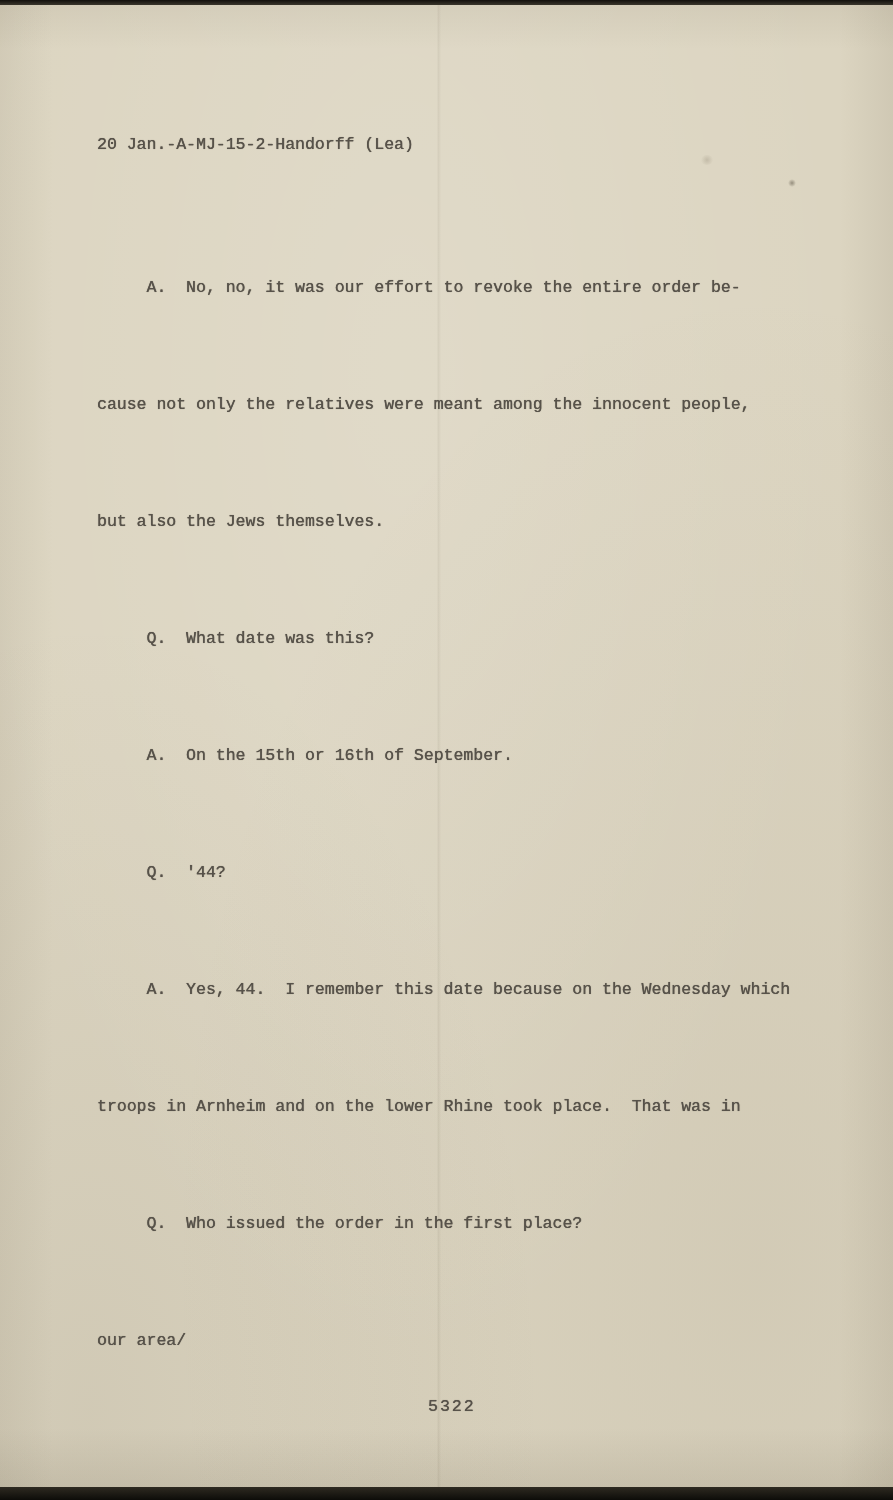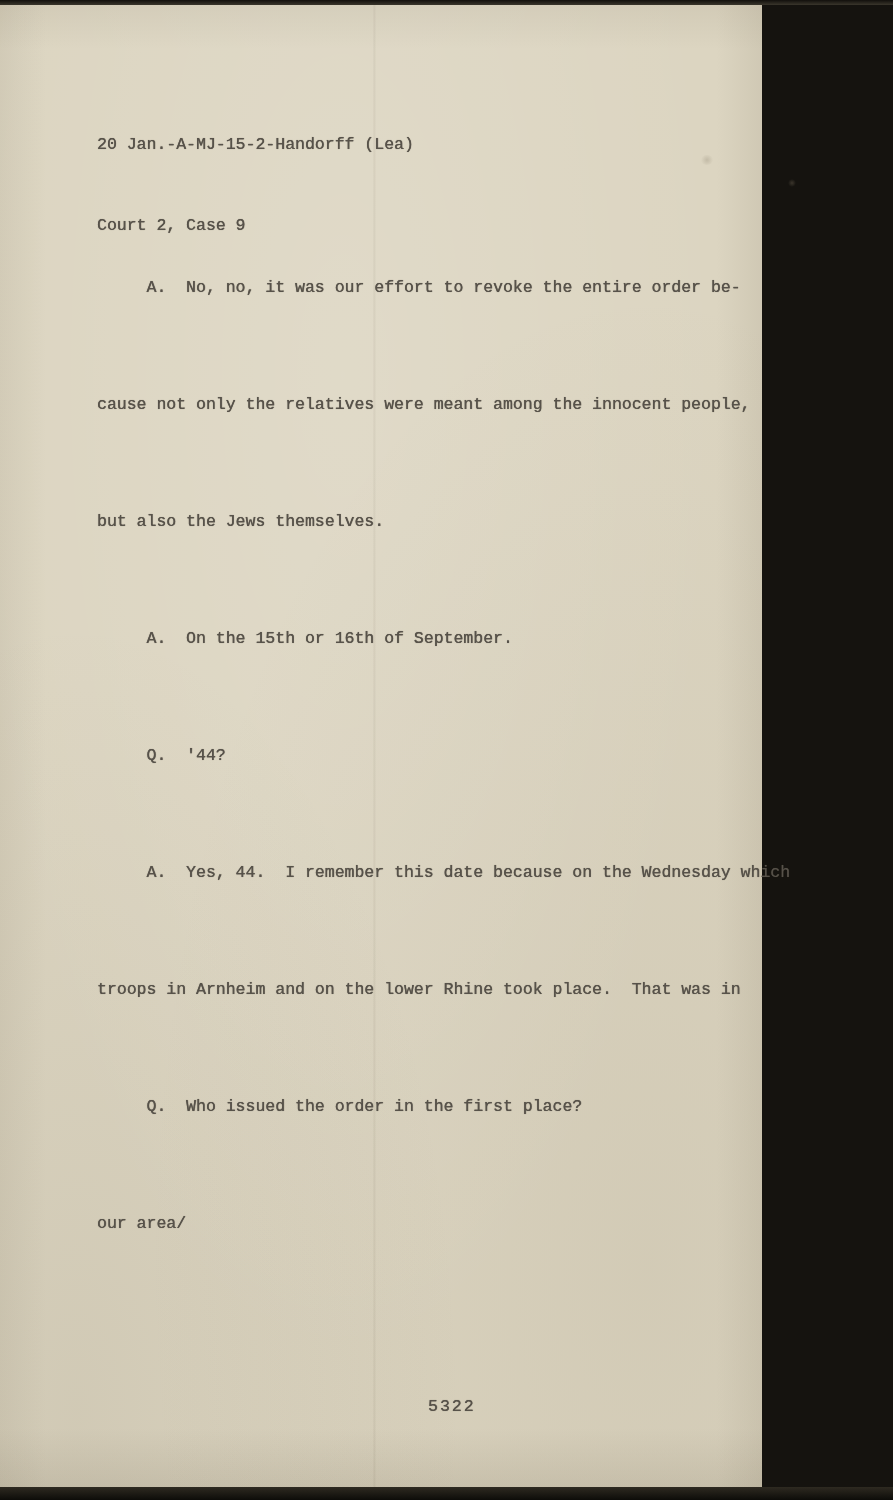--- a/index.html
+++ b/index.html
@@ -11,21 +11,21 @@
     height: 1500px;
     position: relative;
     background: #15130f;
     overflow: hidden;
     font-family: "Liberation Mono", "DejaVu Sans Mono", monospace;
   }
   .paper {
     position: absolute;
     left: 0;
     top: 5px;
-    width: 762px;
+    width: 893px;
     height: 1482px;
     background-color: #dcd5c1;
     background-image:
       radial-gradient(ellipse at 45% 25%, rgba(255,255,255,0.12), rgba(0,0,0,0) 65%),
       radial-gradient(ellipse at 85% 85%, rgba(125,112,85,0.10), rgba(0,0,0,0) 55%),
       radial-gradient(ellipse at 10% 95%, rgba(110,100,78,0.10), rgba(0,0,0,0) 40%),
       linear-gradient(90deg, rgba(118,108,86,0.10) 0%, rgba(0,0,0,0) 6%, rgba(0,0,0,0) 48.9%, rgba(110,100,80,0.10) 49.1%, rgba(0,0,0,0) 49.4%, rgba(0,0,0,0) 94%, rgba(118,108,86,0.12) 100%),
       linear-gradient(180deg, rgba(120,110,88,0.10) 0%, rgba(0,0,0,0) 3%, rgba(0,0,0,0) 96%, rgba(110,100,80,0.14) 100%);
   }
   .edge-top {
@@ -85,27 +85,27 @@
 </head>
 <body>
 
 <div class="paper">
 
   <div class="stain-a"></div>
   <div class="stain-b"></div>
 
   <div class="header-block ink">
     <div>20 Jan.-A-MJ-15-2-Handorff (Lea)</div>
-    <div>Court 2, Case 9</div>
   </div>
 
   <div class="body-block ink">
     <div>     A.  No, no, it was our effort to revoke the entire order be-</div>
     <div>cause not only the relatives were meant among the innocent people,</div>
     <div>but also the Jews themselves.</div>
+    <div>     Q.  What date was this?</div>
     <div>     A.  On the 15th or 16th of September.</div>
     <div>     Q.  '44?</div>
     <div>     A.  Yes, 44.  I remember this date because on the Wednesday which</div>
     <div>troops in Arnheim and on the lower Rhine took place.  That was in</div>
     <div>     Q.  Who issued the order in the first place?</div>
     <div>our area/</div>
     
     
     
     

